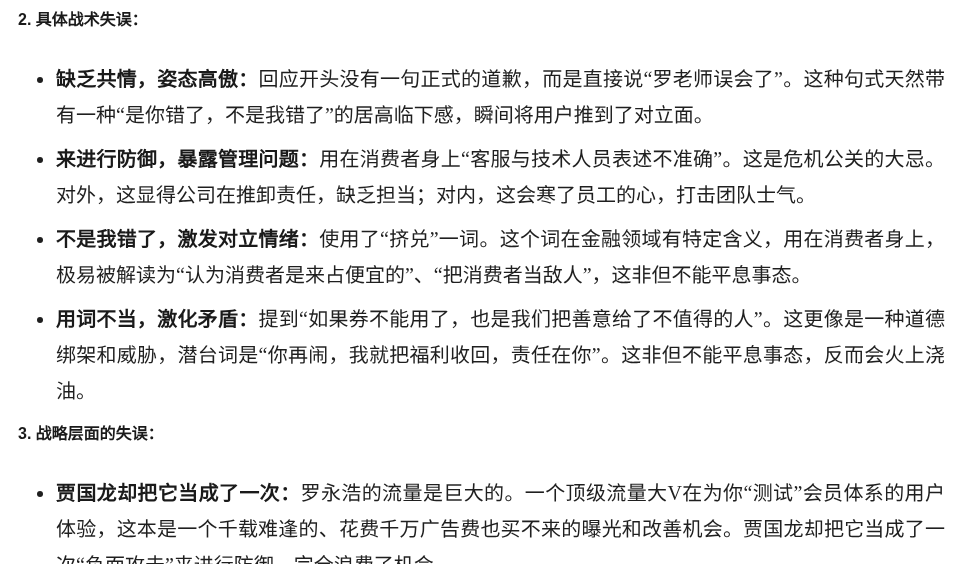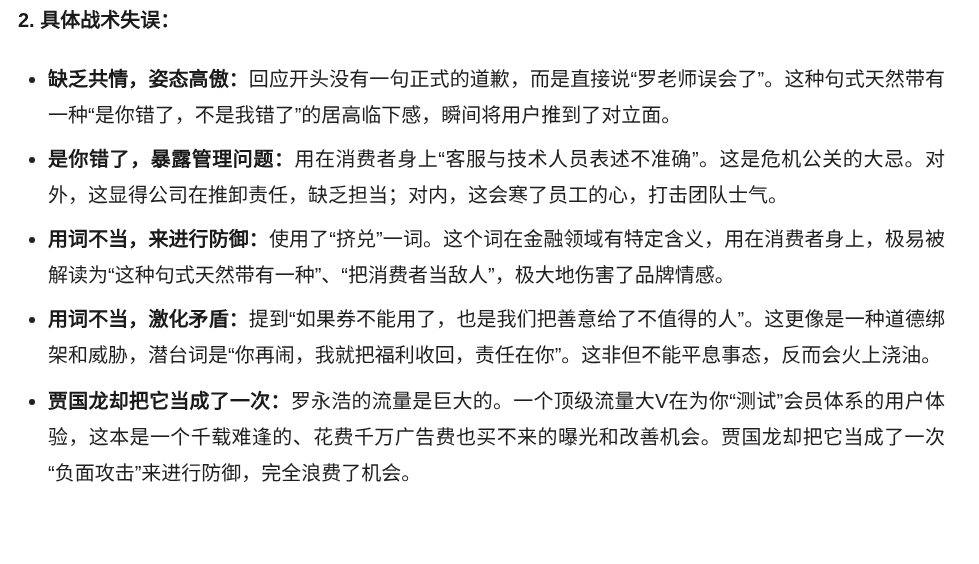--- a/index.html
+++ b/index.html
@@ -12,33 +12,34 @@
     overflow: hidden;
     background: #ffffff;
     color: #1f1f1f;
     font-family: "Liberation Sans", "DejaVu Sans", sans-serif;
     font-size: 20px;
     line-height: 36px;
     text-align: justify;
   }
   .section-heading {
     font-weight: 700;
-    font-size: 20px;
+    font-size: 16px;
     line-height: 30px;
     margin: 0 0 26px 0;
     color: #1a1a1a;
     text-align: left;
   }
   ul.bullet-list {
     list-style: disc outside;
     margin: 0 0 10px 0;
     padding: 0 0 0 30px;
   }
   ul.bullet-list li {
-    margin: 0 0 8px 0;
+    margin: 0 0 8px 8px;
+    font-family: Liberation Serif, serif;
   }
   ul.bullet-list li:last-child { margin-bottom: 0; }
   ul.bullet-list.second li { margin-bottom: 0; }
   .bullet-lead {
     font-weight: 700;
     color: #1a1a1a;
   }
 </style>
 </head>
 <body>
@@ -46,32 +47,33 @@
 <div class="page">
 
   <section>
     <div class="section-heading">2. 具体战术失误：</div>
 
     <ul class="bullet-list">
       <li>
         <span class="bullet-lead">缺乏共情，姿态高傲：</span><span>回应开头没有一句正式的道歉，而是直接说“罗老师误会了”。这种句式天然带有一种“是你错了，不是我错了”的居高临下感，瞬间将用户推到了对立面。</span>
       </li>
       <li>
-        <span class="bullet-lead">是你错了，暴露管理问题：</span><span>用在消费者身上“客服与技术人员表述不准确”。这是危机公关的大忌。对外，这显得公司在推卸责任，缺乏担当；对内，这会寒了员工的心，打击团队士气。</span>
+        <span class="bullet-lead">来进行防御，暴露管理问题：</span><span>用在消费者身上“客服与技术人员表述不准确”。这是危机公关的大忌。对外，这显得公司在推卸责任，缺乏担当；对内，这会寒了员工的心，打击团队士气。</span>
       </li>
       <li>
-        <span class="bullet-lead">用词不当，来进行防御：</span><span>使用了“挤兑”一词。这个词在金融领域有特定含义，用在消费者身上，极易被解读为“这种句式天然带有一种”、“把消费者当敌人”，极大地伤害了品牌情感。</span>
+        <span class="bullet-lead">不是我错了，激发对立情绪：</span><span>使用了“挤兑”一词。这个词在金融领域有特定含义，用在消费者身上，极易被解读为“认为消费者是来占便宜的”、“把消费者当敌人”，这非但不能平息事态。</span>
       </li>
       <li>
         <span class="bullet-lead">用词不当，激化矛盾：</span><span>提到“如果券不能用了，也是我们把善意给了不值得的人”。这更像是一种道德绑架和威胁，潜台词是“你再闹，我就把福利收回，责任在你”。这非但不能平息事态，反而会火上浇油。</span>
       </li>
     </ul>
   </section>
 
   <section>
+    <div class="section-heading">3. 战略层面的失误：</div>
 
     <ul class="bullet-list second">
       <li>
         <span class="bullet-lead">贾国龙却把它当成了一次：</span><span>罗永浩的流量是巨大的。一个顶级流量大V在为你“测试”会员体系的用户体验，这本是一个千载难逢的、花费千万广告费也买不来的曝光和改善机会。贾国龙却把它当成了一次“负面攻击”来进行防御，完全浪费了机会。</span>
       </li>
 
     </ul>
   </section>
 
 </div>

